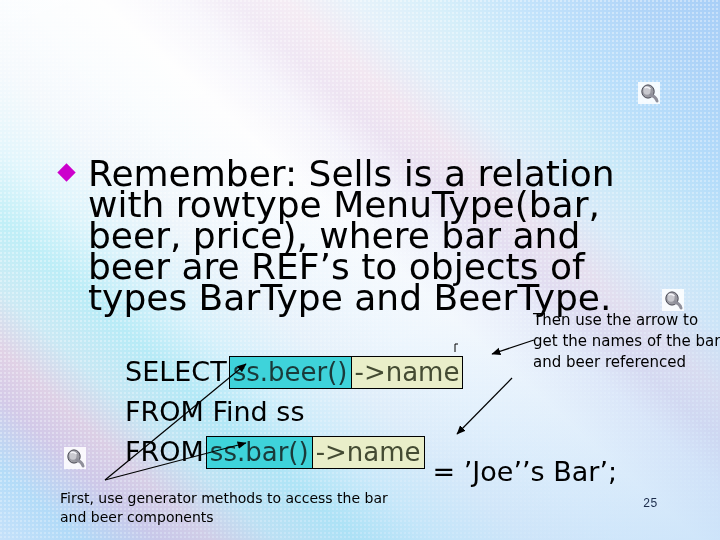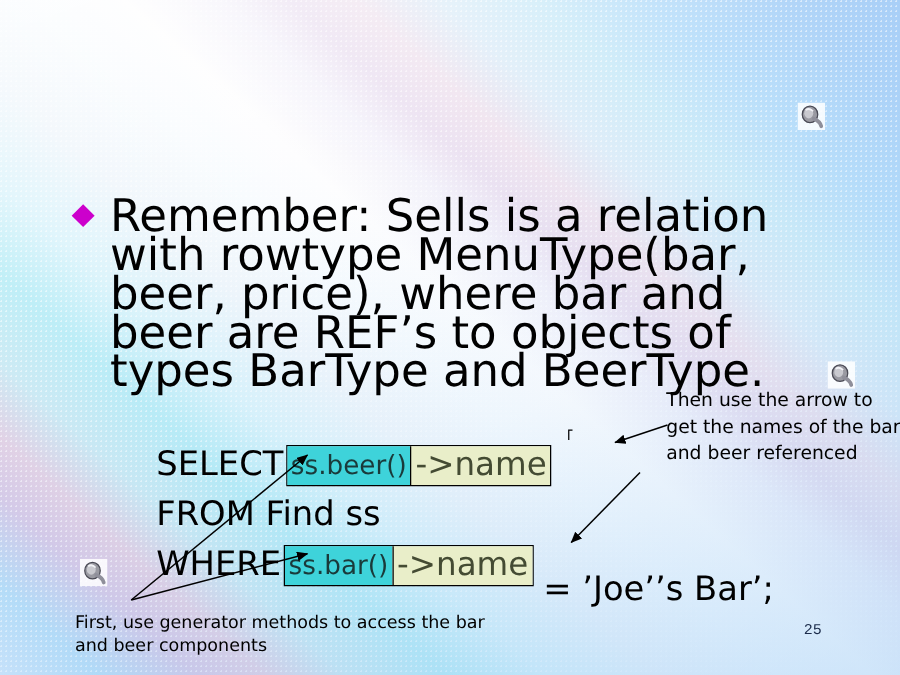--- a/index.html
+++ b/index.html
@@ -125,21 +125,21 @@
     height: 31px;
     align-items: stretch;
     margin: 0 2px;
   }
   .box-cyan {
     background: #3ed3da;
     color: #1a3a3a;
     padding: 0 3px;
     display: flex;
     align-items: center;
-    font-size: 21px;
+    font-size: 26px;
     line-height: 29px;
   }
   .box-cream {
     background: #e9eec9;
     color: #444b33;
     padding: 0 3px;
     border-left: 1px solid #000;
     display: flex;
     align-items: center;
     font-size: 26px;
@@ -226,21 +226,21 @@
           <span class="box-cyan">ss.beer()</span>
           <span class="box-cream">-&gt;name</span>
         </span>
       </div>
 
       <div class="code-line">
         <span class="kw">FROM Find ss</span>
       </div>
 
       <div class="code-line">
-        <span class="kw">WHERE</span>
+        <span class="kw">FROM</span>
         <span class="boxpair">
           <span class="box-cyan">ss.bar()</span>
           <span class="box-cream">-&gt;name</span>
         </span>
         <span class="tail">= ’Joe’’s Bar’;</span>
       </div>
 
     </div>
 
     <div class="note-right">Then use the arrow to get the names of the bar and beer referenced</div>

